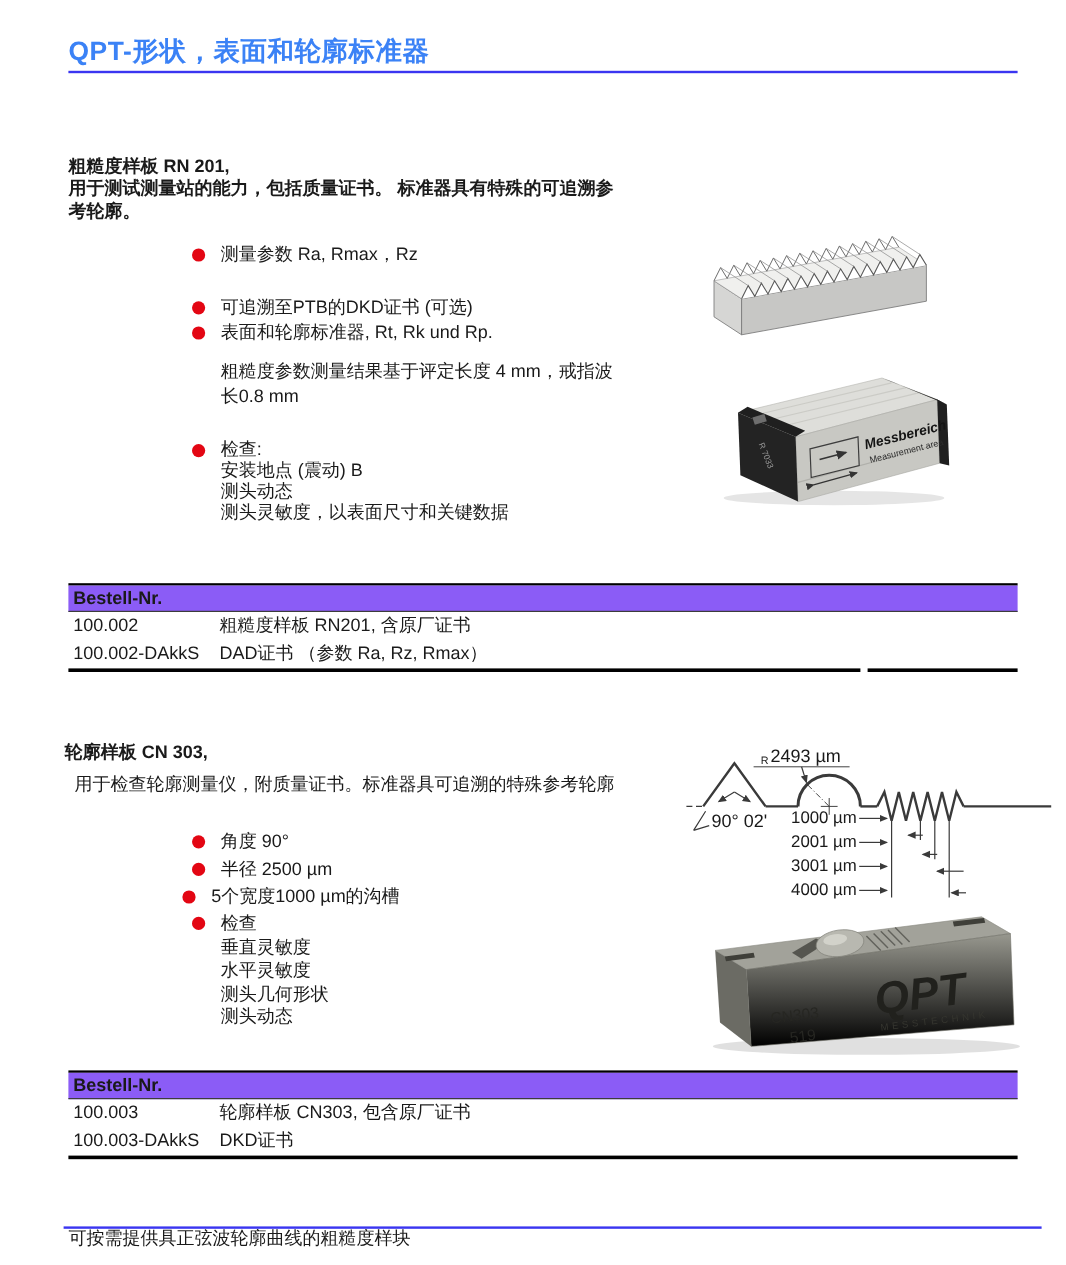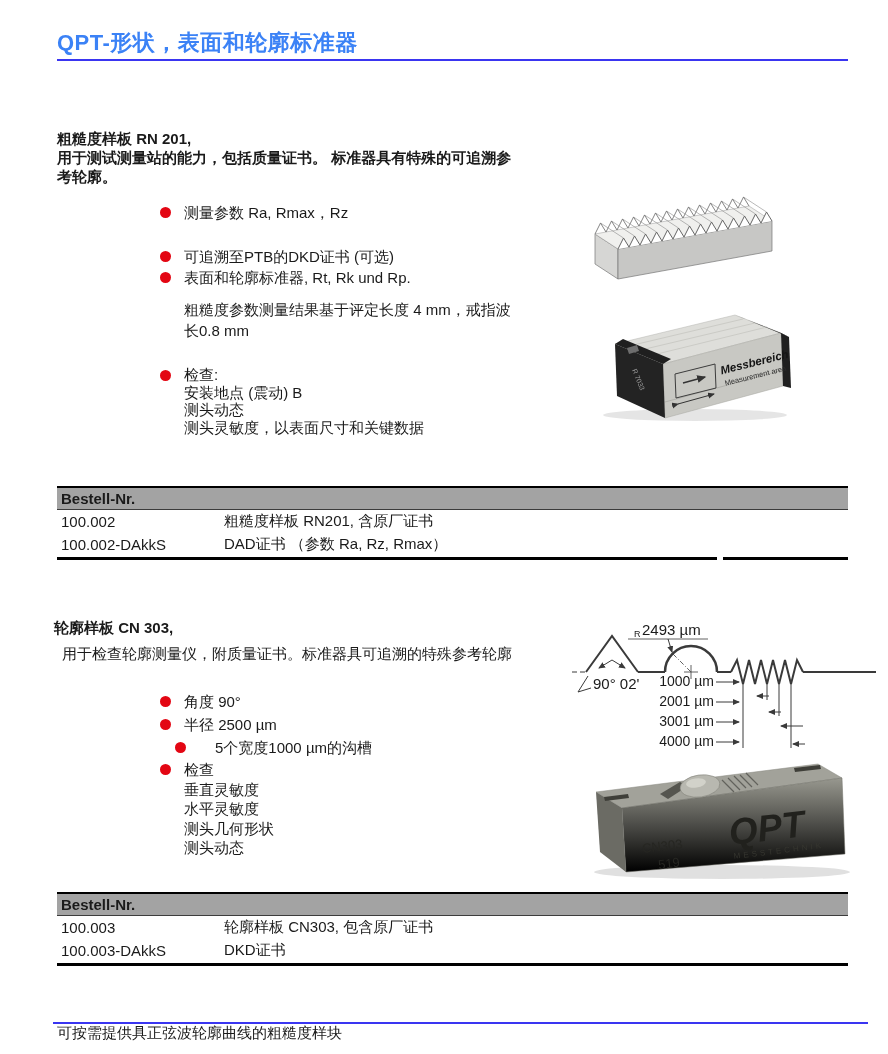--- a/index.html
+++ b/index.html
@@ -8,23 +8,23 @@
   .abs{position:absolute;}
   .title{font-size:22px;font-weight:bold;color:#3b82f6;letter-spacing:.5px;white-space:nowrap;}
   .rule{height:2px;background:#3a35f1;}
   .h1{font-size:15px;font-weight:bold;line-height:19px;}
   .txt{font-size:15px;line-height:19px;}
   .bullet{display:flex;align-items:flex-start;}
   .dot{width:11px;height:11px;border-radius:50%;background:#e30613;margin-top:4px;flex:none;}
   .btxt{margin-left:13px;font-size:15px;line-height:19px;}
   
   .t{width:791px;border-top:2px solid #000;}
-  .t-head{background:#a3a3a3;height:21px;line-height:21px;padding-left:4px;
+  .t-head{background:#8b5cf6;height:21px;line-height:21px;padding-left:4px;
           font-weight:bold;font-size:15px;border-bottom:1px solid #3c3c3c;}
-  .t-row{display:flex;height:23px;align-items:center;font-size:15px;gap:41px;}
+  .t-row{display:flex;height:23px;align-items:center;font-size:15px;}
   .t-nr{width:122px;padding-left:4px;flex:none;}
   .t-desc{flex:1;}
   .t-bot{display:flex;margin-top:1px;}
   .t-bot .s1{height:3px;background:#000;width:660px;}
   .t-bot .gap{width:6px;}
   .t-bot .s2{height:3px;background:#000;flex:1;}
   .t-bot .full{height:3px;background:#000;width:100%;}
   svg text{font-family:"Liberation Sans","DejaVu Sans",sans-serif;}
 </style>
 </head>
@@ -120,21 +120,21 @@
   <div class="abs txt" style="left:62px;top:644px;width:480px;">用于检查轮廓测量仪，附质量证书。标准器具可追溯的特殊参考轮廓</div>
 
   <div class="abs bullet" style="left:160px;top:692px;width:360px;">
     <span class="dot"></span>
     <span class="btxt">角度 90°</span>
   </div>
   <div class="abs bullet" style="left:160px;top:715px;width:360px;">
     <span class="dot"></span>
     <span class="btxt">半径 2500 µm</span>
   </div>
-  <div class="abs bullet" style="left:175px;top:738px;width:360px;gap:16px;">
+  <div class="abs bullet" style="left:152px;top:738px;width:360px;">
     <span class="dot"></span>
     <span class="btxt">5个宽度1000 µm的沟槽</span>
   </div>
   <div class="abs bullet" style="left:160px;top:760px;width:360px;">
     <span class="dot"></span>
     <span class="btxt" style="line-height:19.5px;">
       <div>检查</div>
       <div>垂直灵敏度</div>
       <div>水平灵敏度</div>
       <div>测头几何形状</div>

